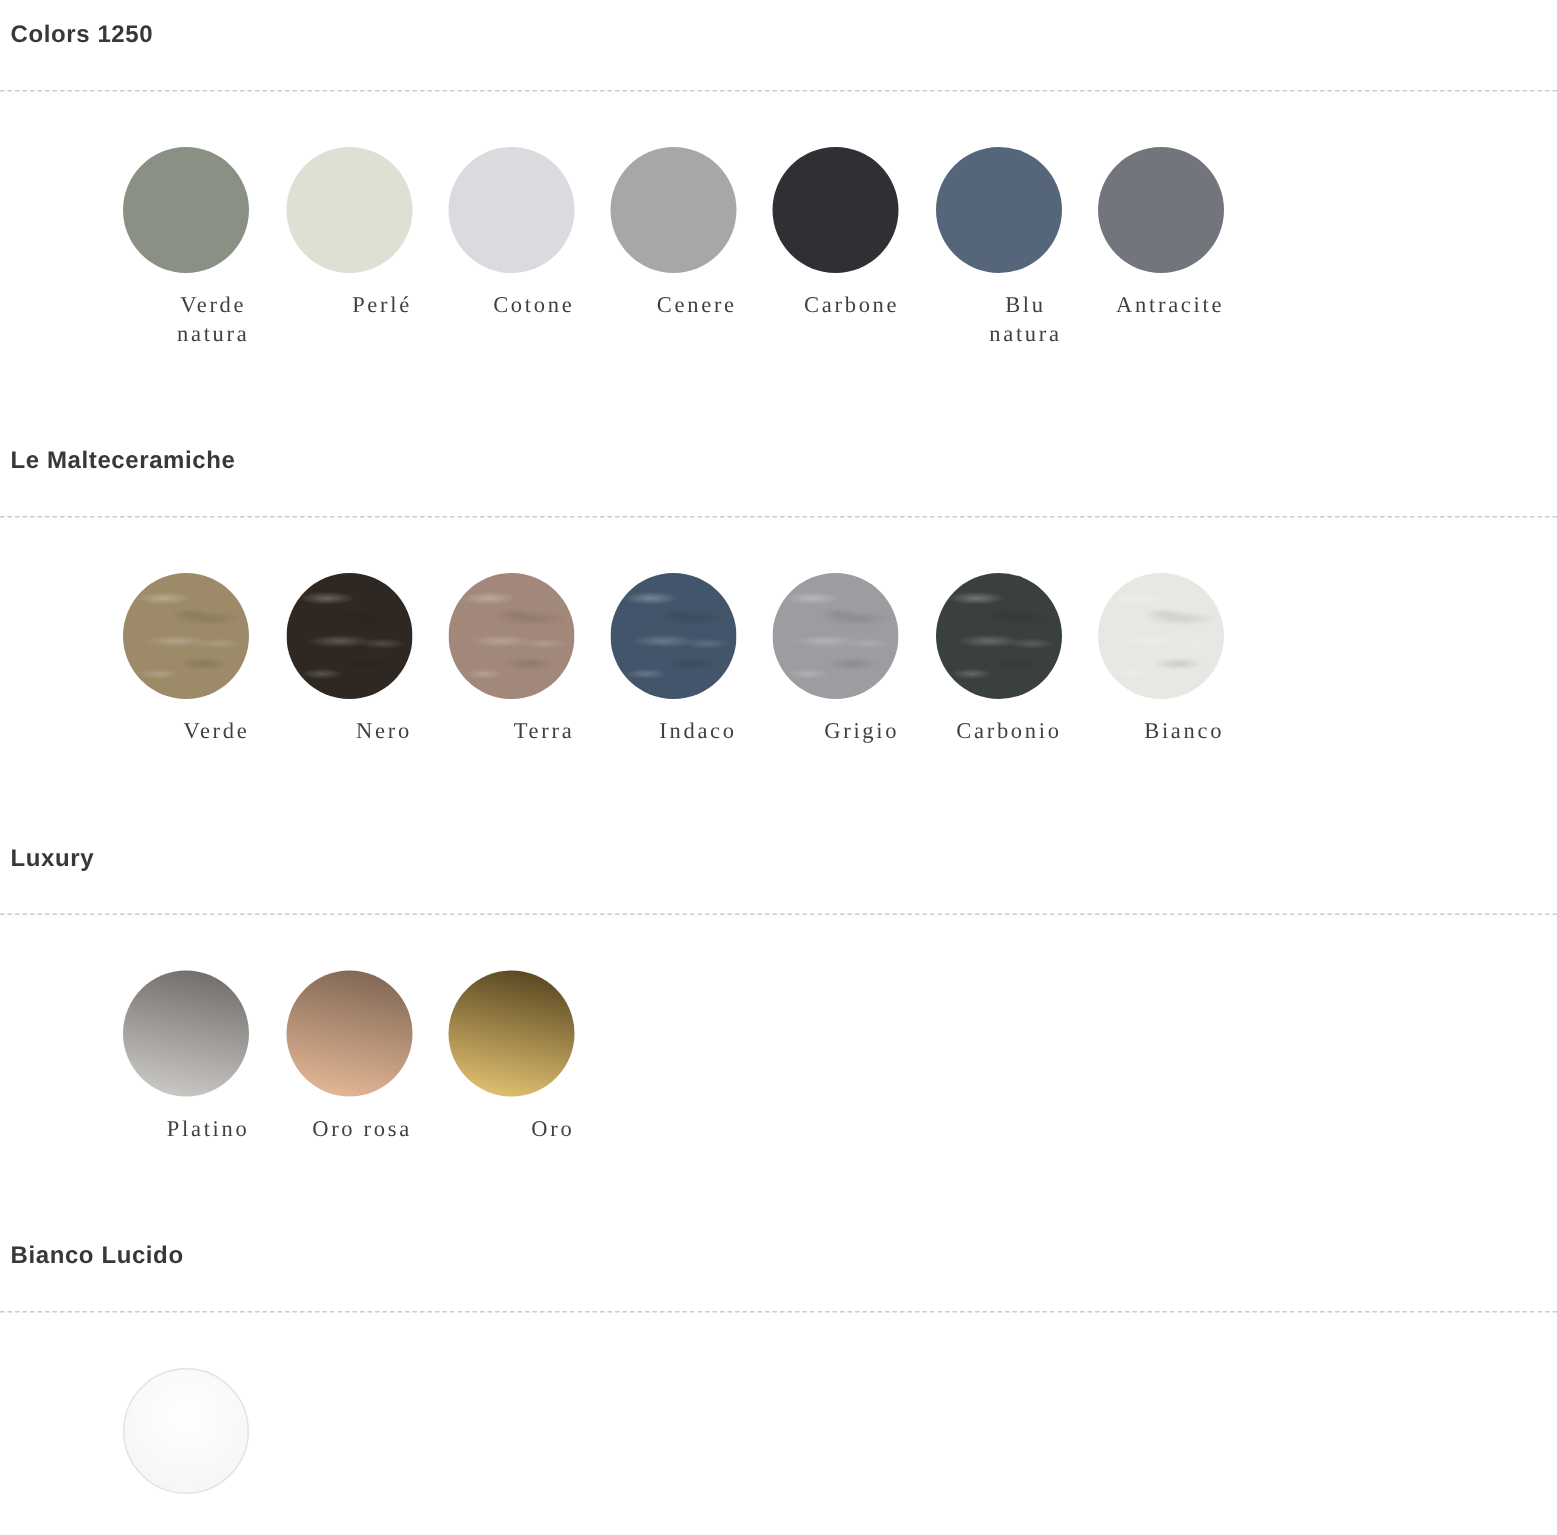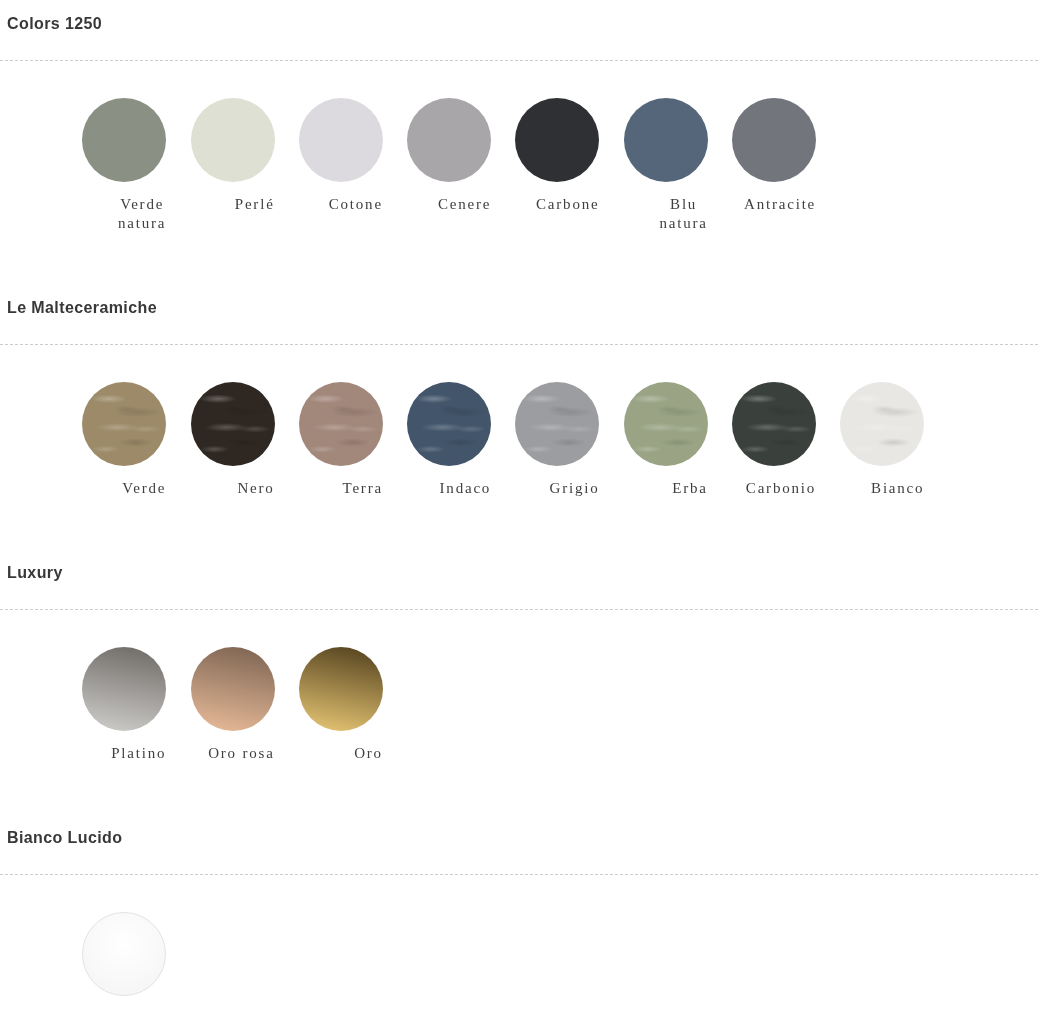--- a/index.html
+++ b/index.html
@@ -138,24 +138,20 @@
         </div>
         <div class="swatch-cell">
           <div class="swatch textured" style="--swatch-color: #42556a;"></div>
           <div class="swatch-label">Indaco</div>
         </div>
         <div class="swatch-cell">
           <div class="swatch textured" style="--swatch-color: #9c9da0;"></div>
           <div class="swatch-label">Grigio</div>
         </div>
         <div class="swatch-cell">
-          <div class="swatch textured" style="--swatch-color: #9aa485;"></div>
-          <div class="swatch-label">Erba</div>
-        </div>
-        <div class="swatch-cell">
           <div class="swatch textured" style="--swatch-color: #3a413c;"></div>
           <div class="swatch-label">Carbonio</div>
         </div>
         <div class="swatch-cell">
           <div class="swatch textured" style="--swatch-color: #e8e7e4;"></div>
           <div class="swatch-label">Bianco</div>
         </div>
       </div>
     </section>
     <section class="section">

